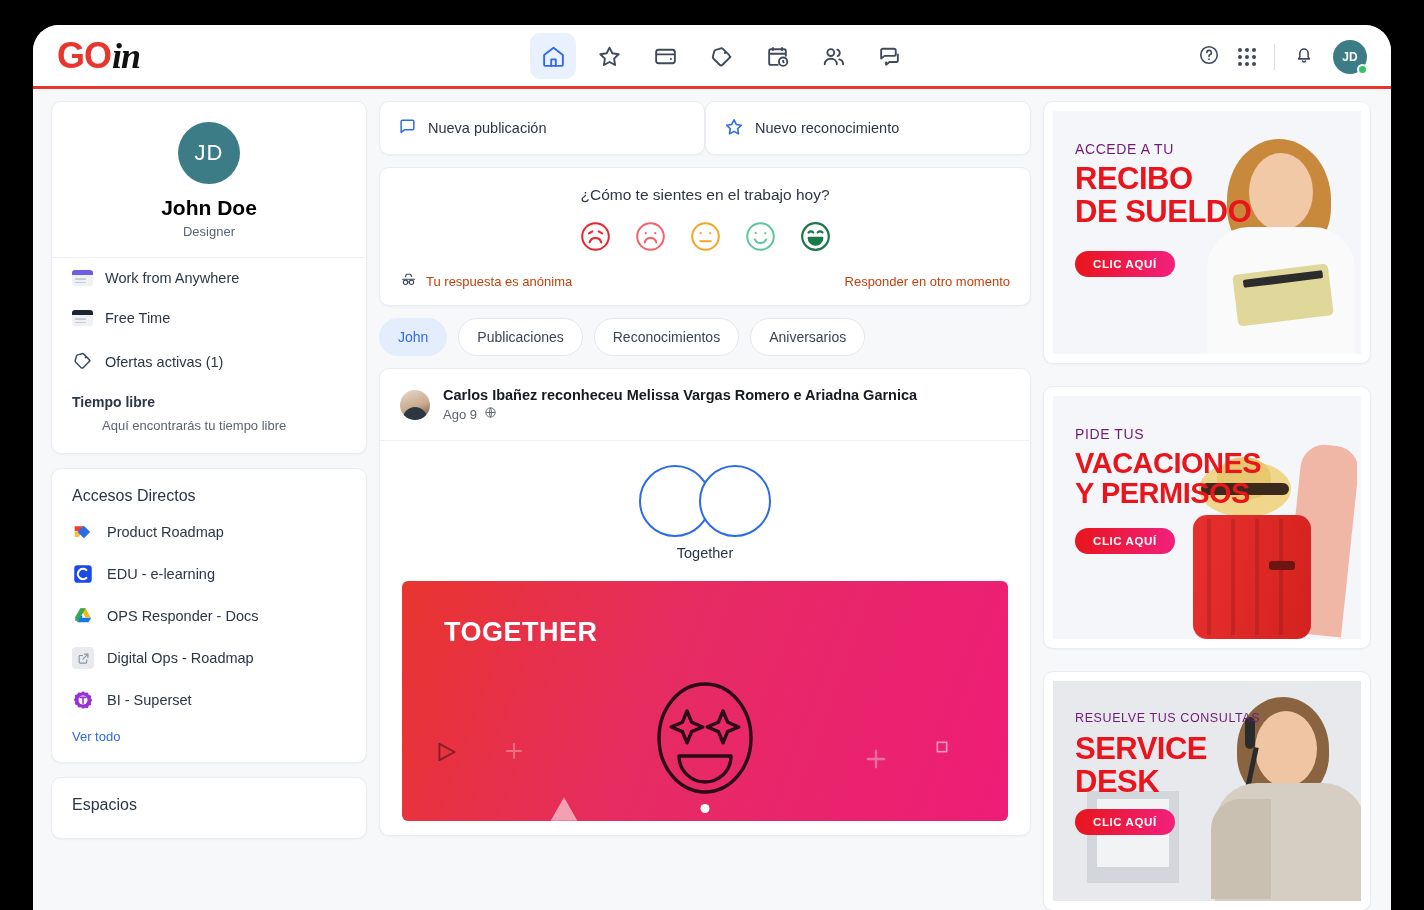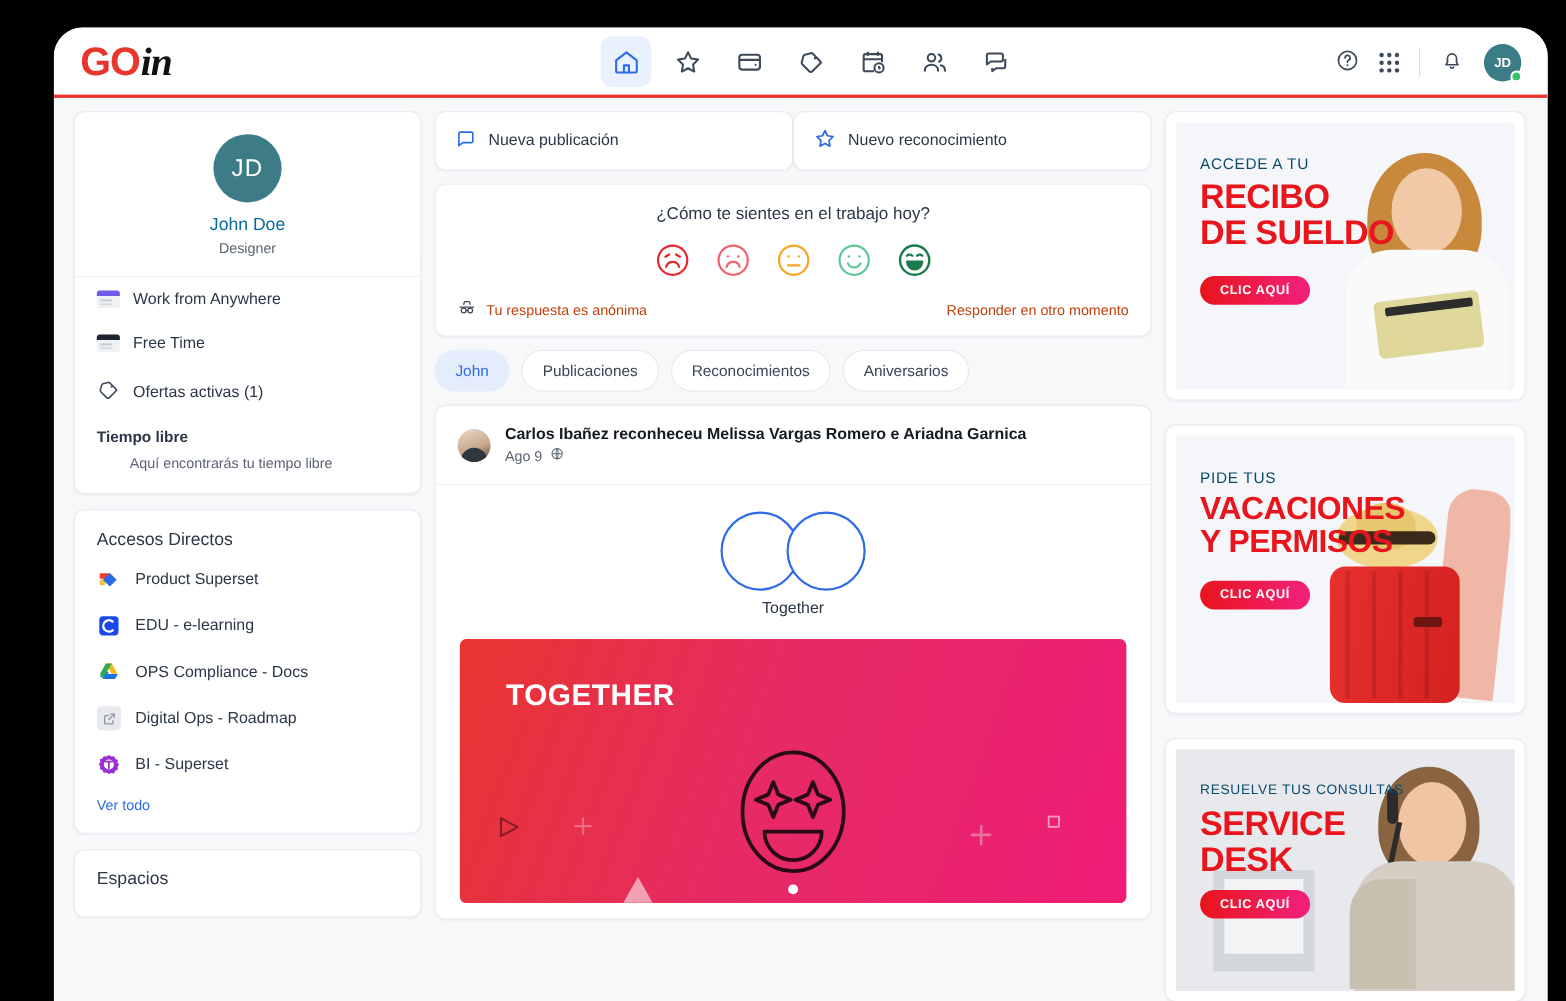--- a/index.html
+++ b/index.html
@@ -9,21 +9,20 @@
     font-family: "Liberation Sans", sans-serif;
     overflow: hidden;
   }
   .frame {
     position: absolute;
     left: 33px; top: 25px;
     width: 1358px; height: 885px;
     background: #F7F8FA;
     border-radius: 26px 26px 0 0;
     overflow: hidden;
-    margin-left: 16px;
   }
 
   
   .topbar {
     position: relative;
     height: 64px;
     background: #FFFFFF;
     border-bottom: 3px solid #E8362C;
     display: flex;
     align-items: center;
@@ -97,21 +96,21 @@
 
   
   .profile { padding: 20px 0 0; text-align: center; }
   .avatar-big {
     width: 62px; height: 62px; border-radius: 50%;
     background: #3C7C86; color: #fff;
     font-size: 22px; letter-spacing: 1px;
     display: flex; align-items: center; justify-content: center;
     margin: 0 auto 12px;
   }
-  .profile-name { font-size: 16px; color: #0369a1; font-weight: normal; }
+  .profile-name { font-size: 21px; color: #000000; font-weight: bold; }
   .profile-role { font-size: 13px; color: #5A6472; margin-top: 4px; }
   .profile-sep { border-top: 1px solid #EDEFF3; margin-top: 18px; }
 
   .side-item {
     display: flex; align-items: center; gap: 12px;
     padding: 12px 20px;
     font-size: 14.5px; color: #2B3647;
     cursor: pointer;
   }
   .cardicon { width: 21px; height: 16px; border-radius: 3px; background: #EFF1F5; position: relative; flex: none; }
@@ -219,21 +218,21 @@
     position: absolute; left: 50%; bottom: 8px; transform: translateX(-50%);
     width: 9px; height: 9px; border-radius: 50%; background: #fff;
   }
 
   
   .promo { height: 263px; overflow: hidden; position: relative; padding: 9px; }
   .promo-inner {
     position: absolute; left: 9px; right: 9px; top: 9px; bottom: 9px;
     background: #F4F6F9; overflow: hidden;
   }
-  .promo-kicker { position: absolute; left: 22px; top: 30px; font-size: 14px; letter-spacing: .6px; color: #0c4a6e; }
+  .promo-kicker { position: absolute; left: 22px; top: 30px; font-size: 14px; letter-spacing: .6px; color: #701a75; }
   .promo-title {
     position: absolute; left: 22px; top: 52px;
     font-size: 31px; font-weight: bold; line-height: 1.05;
     color: #E8151C; letter-spacing: -.5px;
   }
   .promo-btn {
     position: absolute; left: 22px;
     height: 26px; padding: 1px 18px;
     border-radius: 13px;
     background: linear-gradient(90deg,#E8151C 0%,#F2207C 100%);
@@ -402,21 +401,21 @@
         <div class="sect-title">Accesos Directos</div>
 
         <div class="short-item">
           <span class="sicon">
             <svg width="20" height="20" viewBox="0 0 24 24">
               <path d="M2 5h11l-4.5 6H2z" fill="#F03B2F"></path>
               <path d="M2 12h9l-4 6H2z" fill="#F5C13B"></path>
               <path d="M13 4.6 20.6 12 13 19.4 5.4 12z" fill="#2E6BE6"></path>
             </svg>
           </span>
-          <span>Product Superset</span>
+          <span>Product Roadmap</span>
         </div>
 
         <div class="short-item">
           <span class="sicon">
             <svg width="20" height="20" viewBox="0 0 24 24">
               <rect x="1.5" y="1.5" width="21" height="21" rx="4" fill="#1A49E8"></rect>
               <path d="M16 7.2a6.2 6.2 0 1 0 0 9.6" fill="none" stroke="#fff" stroke-width="2.6" stroke-linecap="round"></path>
             </svg>
           </span>
           <span>EDU - e-learning</span>
@@ -424,21 +423,21 @@
 
         <div class="short-item">
           <span class="sicon">
             <svg width="20" height="20" viewBox="0 0 24 24">
               <path d="M9 2.6h6l6.4 11.1h-6.4z" fill="#F5BA15"></path>
               <path d="M2.2 17.3 5.4 11.8l6.4 0-3.2 5.5z" fill="#1A73E8" transform="translate(0,0)"></path>
               <path d="M8.8 2.6 2.2 14l3.2 5.5L15.2 2.6z" fill="#34A853"></path>
               <path d="M5.4 19.5h13.2l3.2-5.5H8.6z" fill="#1A73E8"></path>
             </svg>
           </span>
-          <span>OPS Compliance - Docs</span>
+          <span>OPS Responder - Docs</span>
         </div>
 
         <div class="short-item">
           <span class="sicon" style="background:#E8EAEE;border-radius:4px">
             <svg width="13" height="13" viewBox="0 0 24 24" fill="none" stroke="#8A93A1" stroke-width="2.1" stroke-linecap="round" stroke-linejoin="round">
               <path d="M14 4h6v6"></path>
                 <path d="M20 4 11 13"></path>
               <path d="M18 14.5V19a1.5 1.5 0 0 1-1.5 1.5h-11A1.5 1.5 0 0 1 4 19V8a1.5 1.5 0 0 1 1.5-1.5H10"></path>
             </svg>
           </span>

